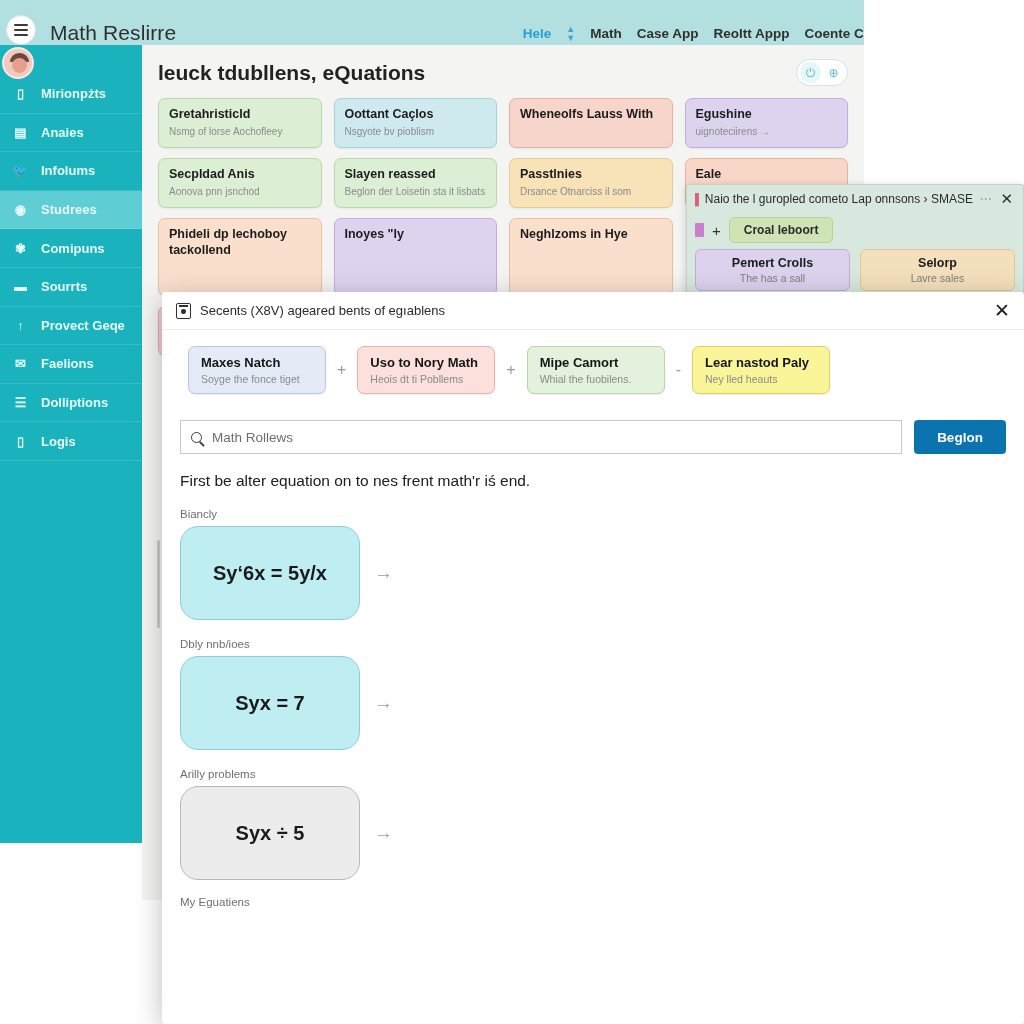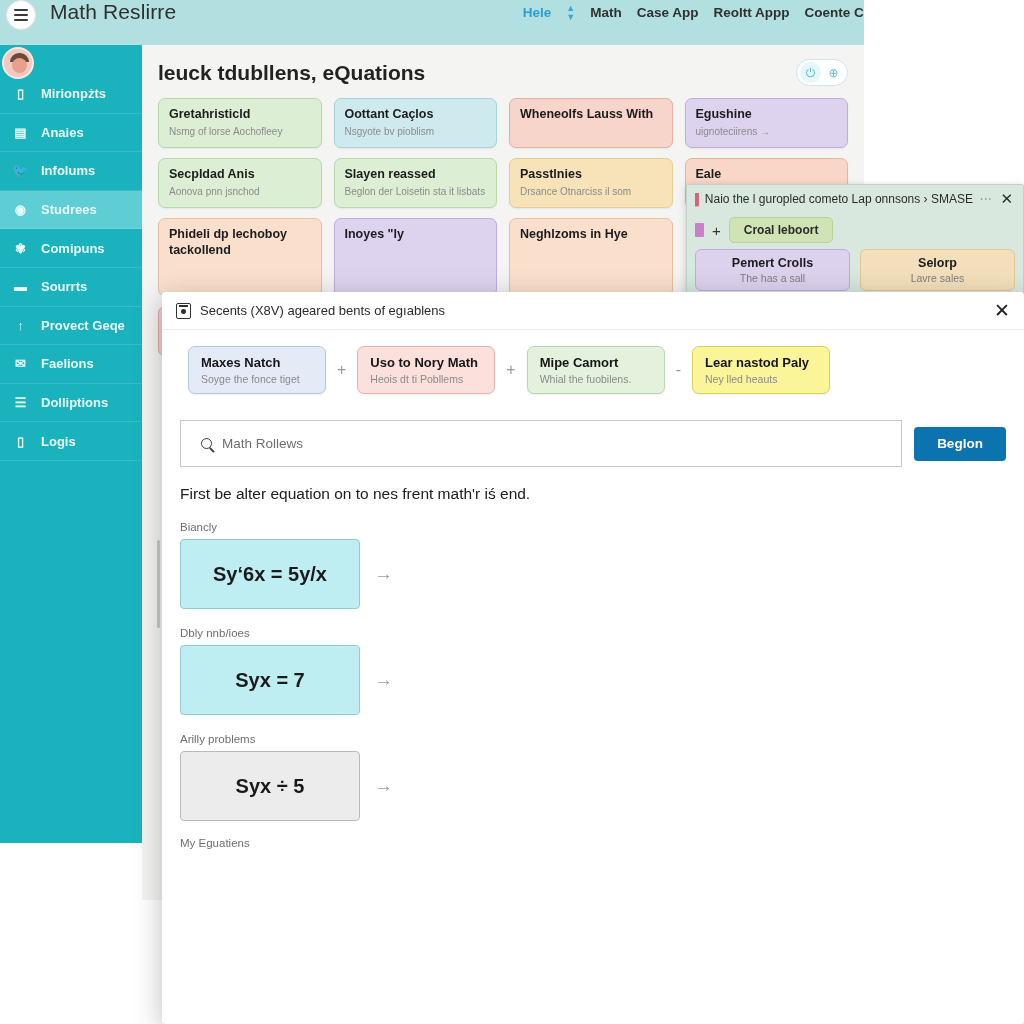--- a/index.html
+++ b/index.html
@@ -12,21 +12,21 @@
   }
   #root { position: relative; width: 1024px; height: 1024px; background:#fff; }
 
   
   .app-window {
     position: absolute; left:0; top:0; width:864px; height:900px;
     background:#ffffff; overflow:hidden;
   }
   .app-header {
     position:absolute; left:0; top:0; width:972px; height:45px;
-    background:#b2e0e0; display:flex; align-items:flex-start;
+    background:#b2e0e0; display:flex; align-items:flex-end;
   }
   .hamburger {
     width:30px; height:30px; margin-left:6px; border-radius:50%;
     background:#fdfdfd; border:1px solid #dfe5e5;
     display:flex; flex-direction:column; justify-content:center; align-items:center; gap:3px;
     cursor:pointer;
   }
   .hamburger span { display:block; width:14px; height:2px; background:#3a3a3a; border-radius:1px; }
   .app-title {
     margin-left:14px; font-size:21px; color:#2f2f2f; letter-spacing:.1px;
@@ -165,22 +165,22 @@
     border-radius:7px; padding:8px 12px; min-width:138px;
     border:1px solid rgba(0,0,0,.14);
     box-shadow:0 1px 2px rgba(0,0,0,.07);
   }
   .chip .ct { font-size:13px; font-weight:bold; color:#161616; }
   .chip .cs { font-size:10.5px; color:#8a8a8a; margin-top:3px; }
   .chip-op { font-size:16px; color:#9a9a9a; }
 
   .search-row { display:flex; align-items:center; gap:12px; margin-top:26px; }
   .search-box {
-    flex:1; height:47px; border:1px solid #c9c9c9; border-radius:0;
-    display:flex; align-items:center; padding:0 20px; background:#fff;
+    flex:1; height:34px; border:1px solid #c9c9c9; border-radius:0;
+    display:flex; align-items:center; padding:0 10px; background:#fff;
   }
   .mag {
     width:11px; height:11px; border:1.8px solid #3b3b3b; border-radius:50%;
     position:relative; margin-right:8px; flex:0 0 11px;
   }
   .mag::after { content:""; position:absolute; right:-4px; bottom:-3px;
     width:6px; height:1.8px; background:#3b3b3b; transform:rotate(45deg); }
   .search-input {
     border:0; outline:0; flex:1; font-size:13.5px; color:#333;
     font-family:"Liberation Sans", sans-serif; background:transparent;
@@ -190,21 +190,21 @@
     width:92px; height:34px; background:#0b74af; color:#fff;
     font-size:13.5px; font-weight:bold; border:0; border-radius:4px; cursor:pointer;
     font-family:"Liberation Sans", sans-serif;
   }
   .instruct { margin-top:18px; font-size:15.5px; color:#202020; }
 
   .eq-group { margin-top:18px; }
   .eq-label { font-size:11.5px; color:#6f6f6f; margin-bottom:6px; }
   .eq-line { display:flex; align-items:center; gap:14px; }
   .eq-box {
-    width:180px; height:70px; border-radius:4px;
+    width:180px; height:94px; border-radius:18px;
     display:flex; align-items:center; justify-content:center;
     font-size:20px; font-weight:bold; color:#1a1a1a;
   }
   .eq-box.cyan { background:#bfeef2; border:1px solid #8fcdd3; }
   .eq-box.grey { background:#ececec; border:1px solid #b9b9b9; }
   .eq-arrow { font-size:19px; color:#9b9b9b; }
   .tail-label { font-size:11.5px; color:#6f6f6f; margin-top:16px; }
 
   .modal-scrollbar {
     position:absolute; left:157px; top:540px; width:3px; height:88px;

